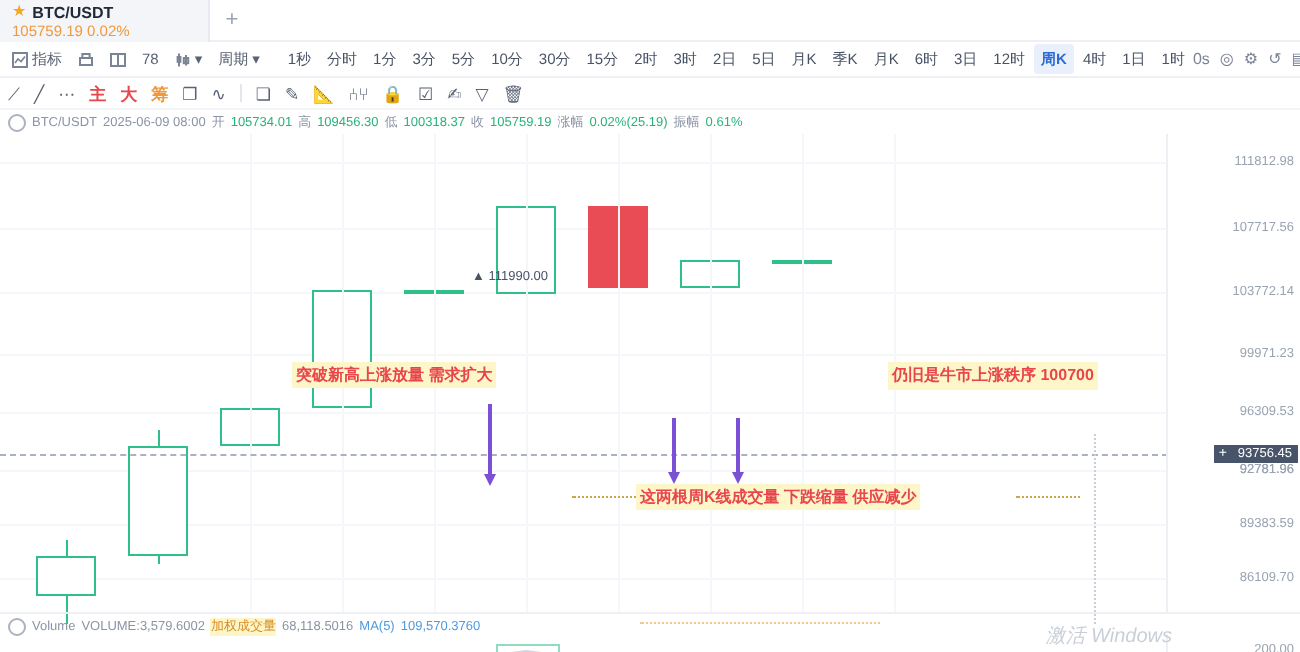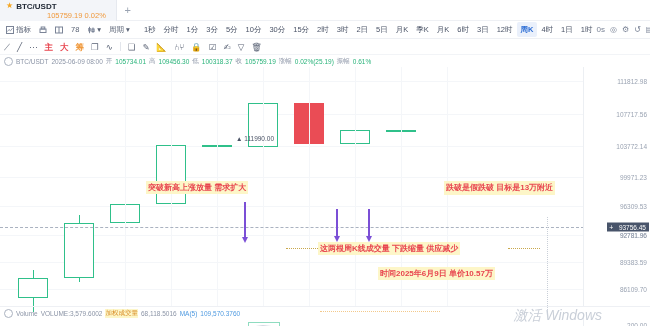--- a/index.html
+++ b/index.html
@@ -10,21 +10,21 @@
     font-size:8px;color:#3a4252;
     -webkit-font-smoothing:antialiased;
   }
   .app{position:relative;width:650px;height:326px;}
 
   
   .symbolbar{display:flex;align-items:flex-start;height:20px;border-bottom:1px solid #eef0f4;background:#fff;}
   .symtab{position:relative;display:flex;flex-direction:column;justify-content:center;
           padding:1px 10px 1px 6px;height:19px;min-width:88px;background:#f3f5f9;border-right:1px solid #e6e9ef;}
   .symtab .row1{display:flex;align-items:center;gap:3px;font-size:8px;font-weight:bold;color:#222a37;line-height:9px;}
-  .symtab .row2{font-size:7.5px;color:#f0993c;line-height:9px;margin-left:41px;}
+  .symtab .row2{font-size:7.5px;color:#f0993c;line-height:9px;}
   .star{color:#f5a623;font-size:8px;line-height:8px;}
   .plustab{display:flex;align-items:center;justify-content:center;width:22px;height:19px;color:#9aa3b2;font-size:11px;}
 
   
   .periodbar{display:flex;align-items:center;height:17px;border-bottom:1px solid #eef0f4;padding:0 2px;gap:0;background:#fff;}
   .pb-ico{display:flex;align-items:center;gap:2px;padding:0 4px;height:15px;color:#5a6375;font-size:7.5px;white-space:nowrap;}
   .pb-item{padding:1px 4px;height:13px;line-height:13px;color:#4a5366;font-size:7.5px;white-space:nowrap;border-radius:2px;}
   .pb-item.active{background:#eaf0fb;color:#2b6cd4;font-weight:bold;}
   .pb-sep{width:1px;height:10px;background:#e3e6ec;margin:0 3px;}
   .pb-spacer{flex:1;}
@@ -80,21 +80,21 @@
   
   .volwrap{position:relative;height:58px;border-top:1px solid #eef0f4;}
   .volinfo{display:flex;align-items:center;gap:3px;height:10px;padding:1px 4px 0 4px;font-size:6.5px;color:#8b94a6;white-space:nowrap;}
   .volinfo .hl{background:#fdf6c8;color:#d88b26;}
   .volinfo .ma{color:#4f9ae0;}
   .volplot{position:absolute;left:0;top:10px;right:66px;bottom:0;}
   .vbar{position:absolute;bottom:0;}
   .vbar.up{border:1px solid #8fdcc0;background:#ffffff;}
   .volyaxis{position:absolute;right:0;top:10px;width:66px;bottom:0;border-left:1px solid #eceff3;}
   .vtick{position:absolute;right:3px;font-size:6.5px;color:#9aa3b2;transform:translateY(-50%);}
-  .watermark{position:absolute;right:48px;bottom:1px;color:#c9cfd8;font-size:14px;font-style:italic;}
+  .watermark{position:absolute;right:64px;bottom:1px;color:#c9cfd8;font-size:10px;font-style:italic;}
 </style>
 </head>
 <body>
 
 <div class="app">
 
   <div class="symbolbar">
     <div class="symtab">
       <div class="row1">
         <span class="star">★</span>
@@ -293,24 +293,23 @@
     <div class="note" style="left:146px;top:114px;">突破新高上涨放量 需求扩大</div>
     <div class="arrow" style="left:244px;top:135px;height:36px;"></div>
 
     <div class="dotline" style="left:286px;top:181px;width:34px;"></div>
     <div class="note" style="left:318px;top:175px;">这两根周K线成交量 下跌缩量 供应减少</div>
     <div class="dotline" style="left:508px;top:181px;width:32px;"></div>
     <div class="arrow" style="left:336px;top:142px;height:28px;"></div>
     <div class="arrow" style="left:368px;top:142px;height:28px;"></div>
 
     <div class="note multi" style="left:444px;top:114px;">
-      <div>跌破是假跌破 目标是13万附近</div>
-    </div>
-
-    <div class="note" style="left:378px;top:200px;">时间2025年6月9日 单价10.57万</div>
+      <div>仍旧是牛市上涨秩序 100700</div>
+    </div>
+
 
     <div class="dotline-v" style="left:547px;top:150px;height:95px;"></div>
     <div class="dotline" style="left:320px;top:244px;width:120px;border-top-color:#f3c98b;"></div>
   </div>
 
   <div class="volwrap">
     <div class="volinfo">
       <span class="eye"></span>
       <span>Volume</span>
       <span>VOLUME:3,579.6002</span>

